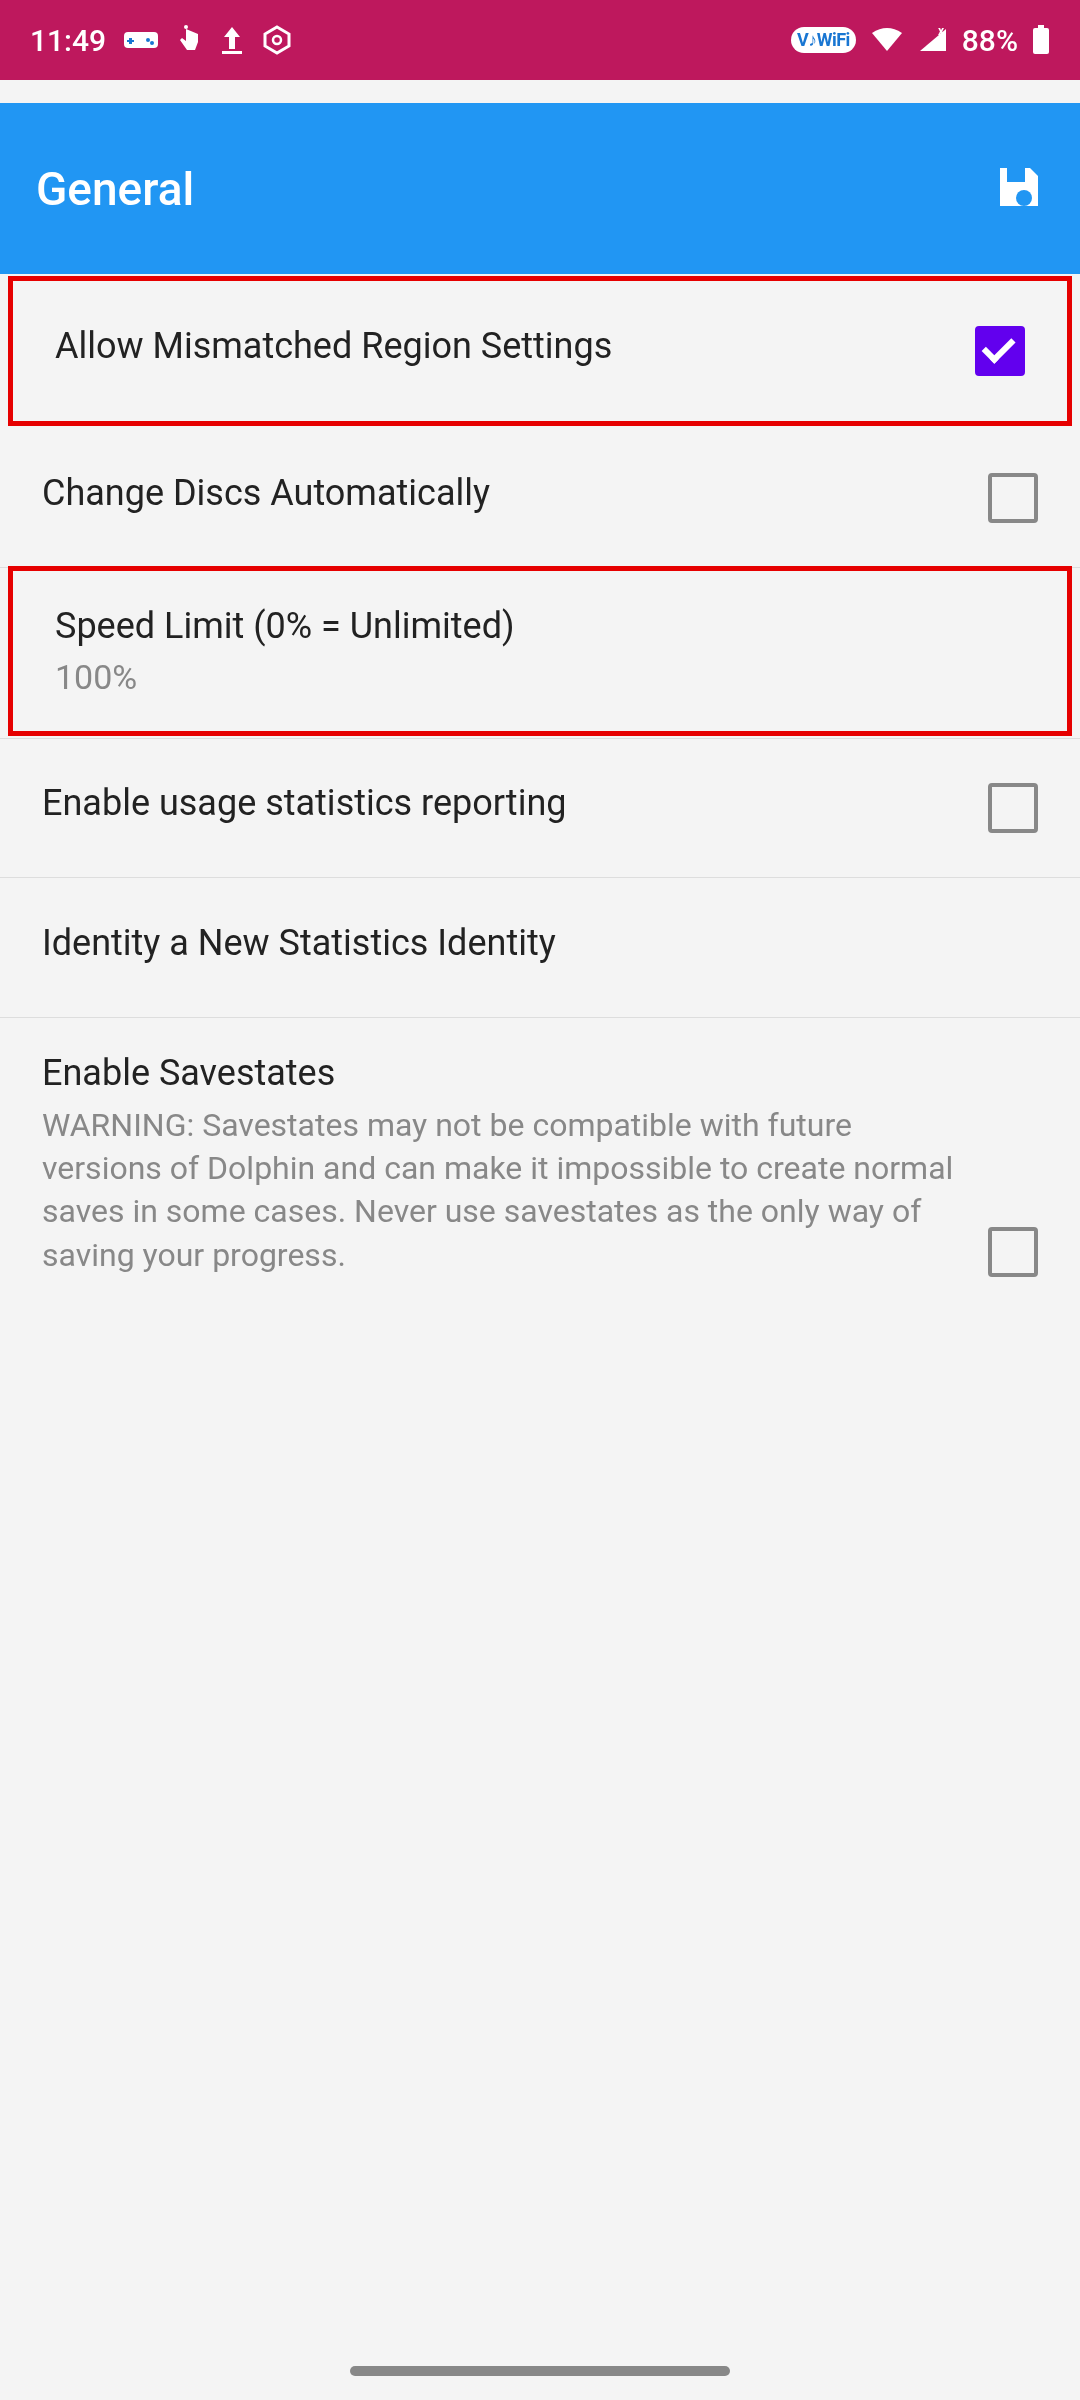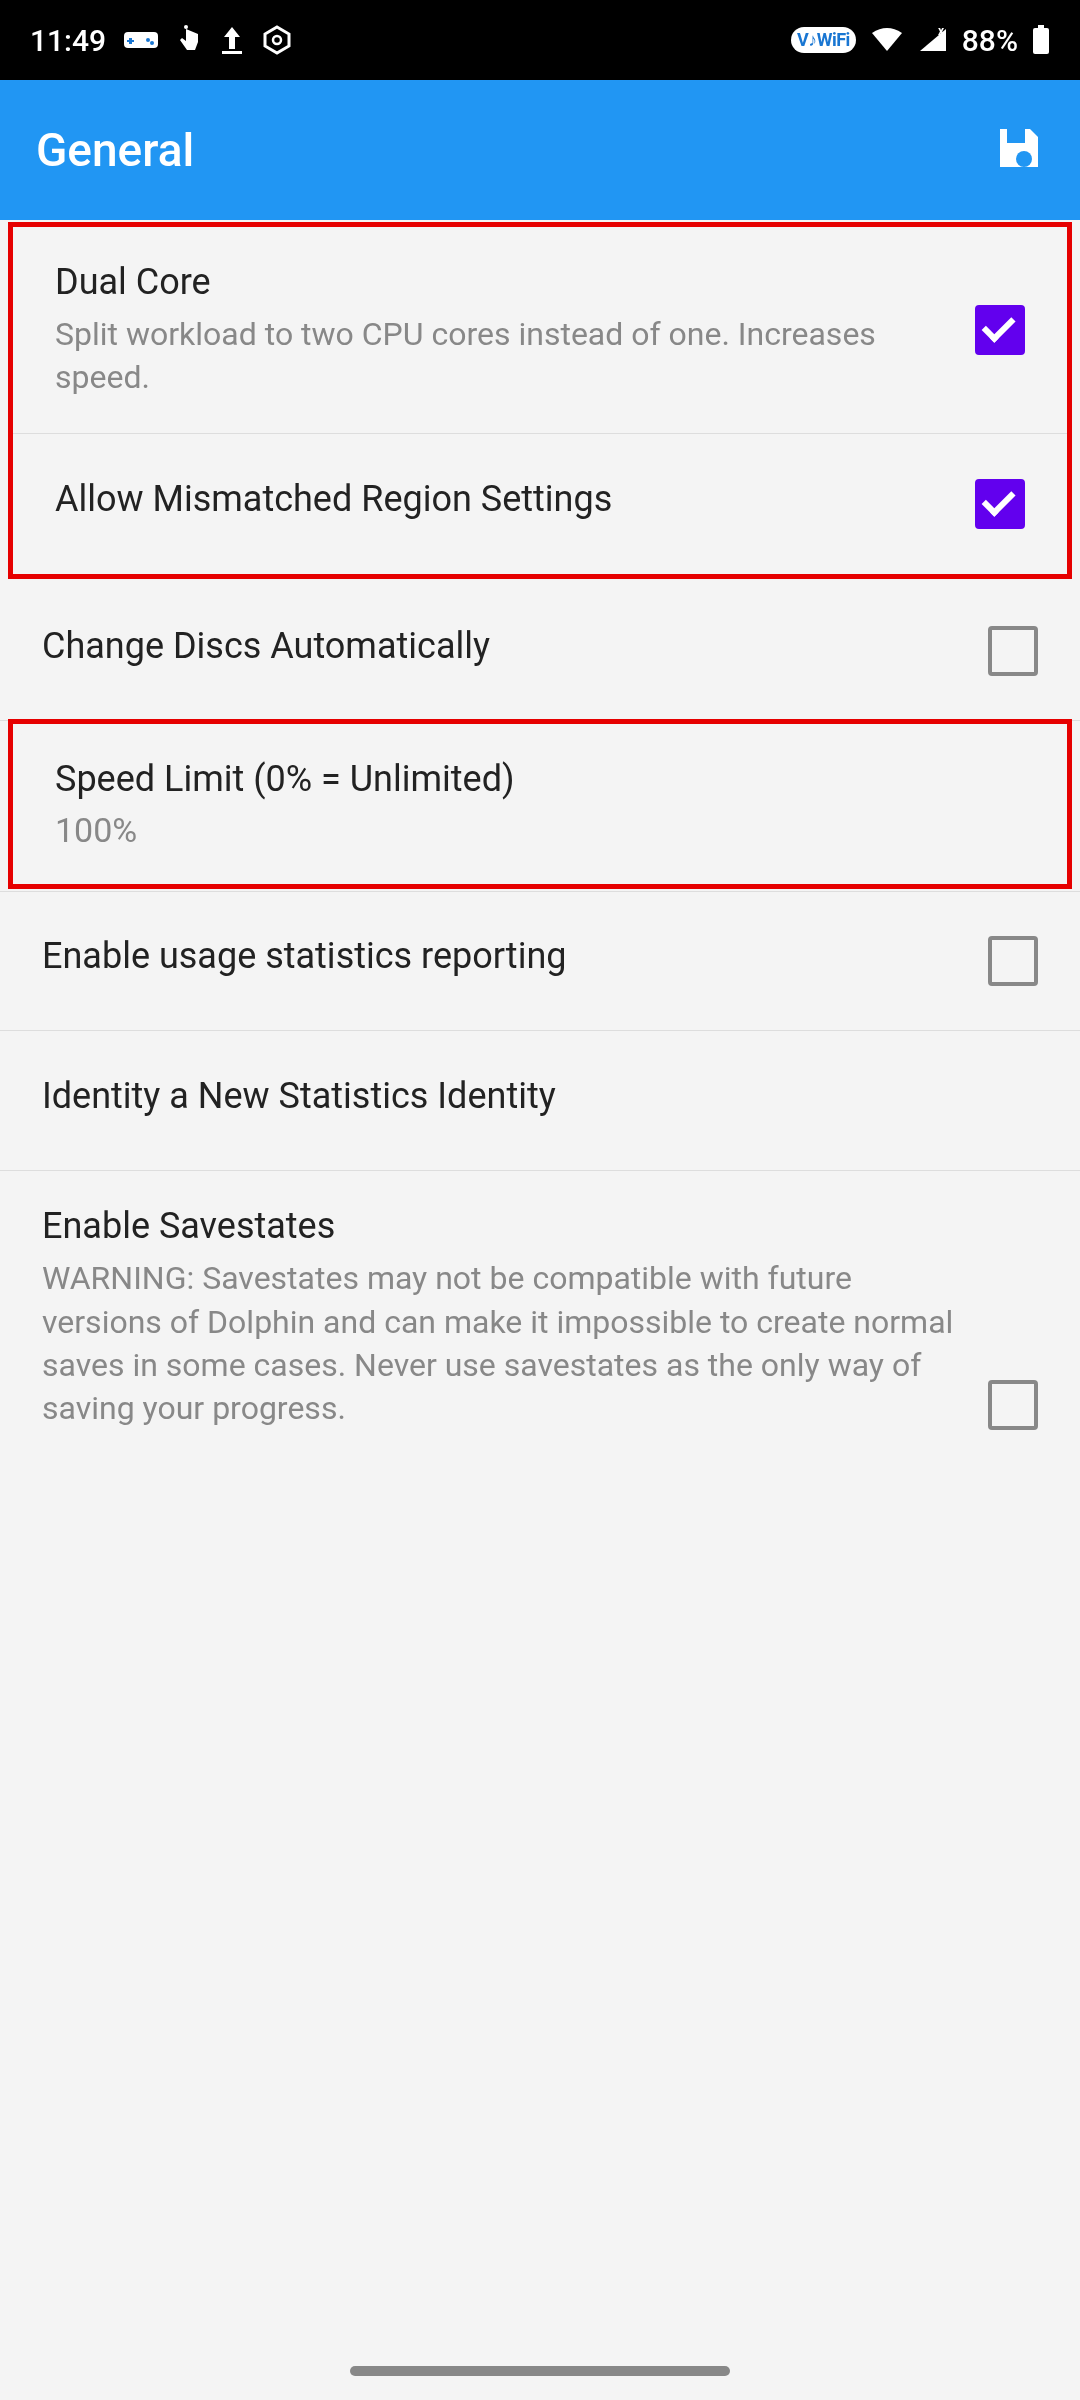--- a/index.html
+++ b/index.html
@@ -1,38 +1,39 @@
 <!DOCTYPE html>
 <html><head>
 <meta charset="utf-8">
 <style>
   * { box-sizing: border-box; margin: 0; padding: 0; }
   html, body { width: 1080px; height: 2400px; font-family: Roboto, "Segoe UI", Arial, sans-serif; background: #f4f4f4; }
   
   .status-bar {
     height: 80px;
-    background: #000000;
+    background: #be185d;
     color: #fff;
     display: flex;
     align-items: center;
     padding: 0 30px;
     font-size: 30px;
     font-weight: 500;
   }
   .status-left { display: flex; align-items: center; gap: 18px; }
   .status-right { margin-left: auto; display: flex; align-items: center; gap: 14px; }
   .status-icon { display: inline-flex; align-items: center; justify-content: center; }
   
   .app-bar {
-    height: 140px;
+    height: 171px;
     background: #2196f3;
     color: #fff;
     display: flex;
     align-items: center;
     padding: 0 36px;
+    margin-top: 23px;
   }
   .app-title { font-size: 46px; font-weight: 500; }
   .app-save { margin-left: auto; }
   
   .content { background: #f4f4f4; }
   
   .setting-row {
     background: #f4f4f4;
     padding: 34px 42px;
     display: flex;
@@ -158,27 +159,20 @@
         <circle cx="30" cy="36" r="8" fill="#2196f3"></circle>
       </svg>
   </div>
 </div>
 
 <div class="content">
 
   <div class="highlight-box">
     <div class="setting-row">
       <div class="setting-text">
-        <div class="setting-title">Dual Core</div>
-        <div class="setting-desc">Split workload to two CPU cores instead of one. Increases speed.</div>
-      </div>
-      <div class="checkbox checked"></div>
-    </div>
-    <div class="setting-row">
-      <div class="setting-text">
         <div class="setting-title">Allow Mismatched Region Settings</div>
       </div>
       <div class="checkbox checked"></div>
     </div>
   </div>
 
   <div class="setting-row">
     <div class="setting-text">
       <div class="setting-title">Change Discs Automatically</div>
     </div>

